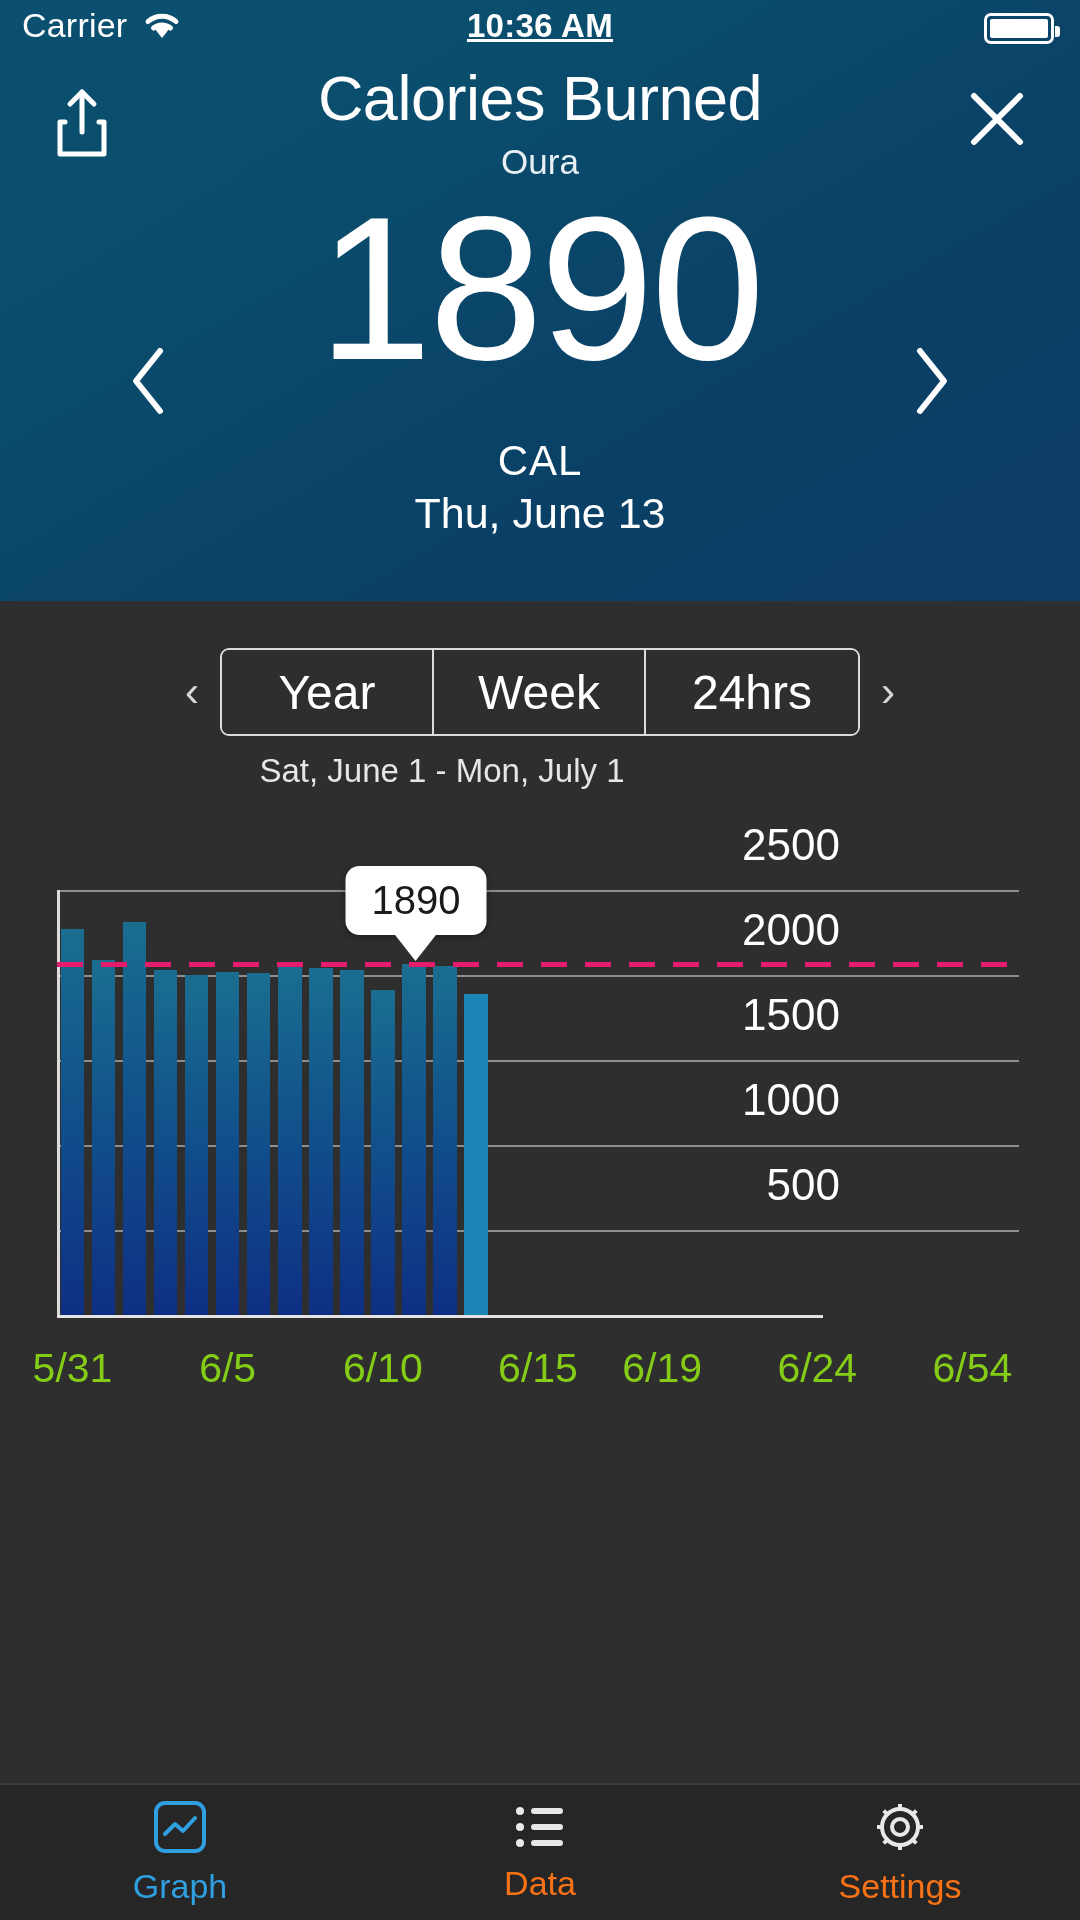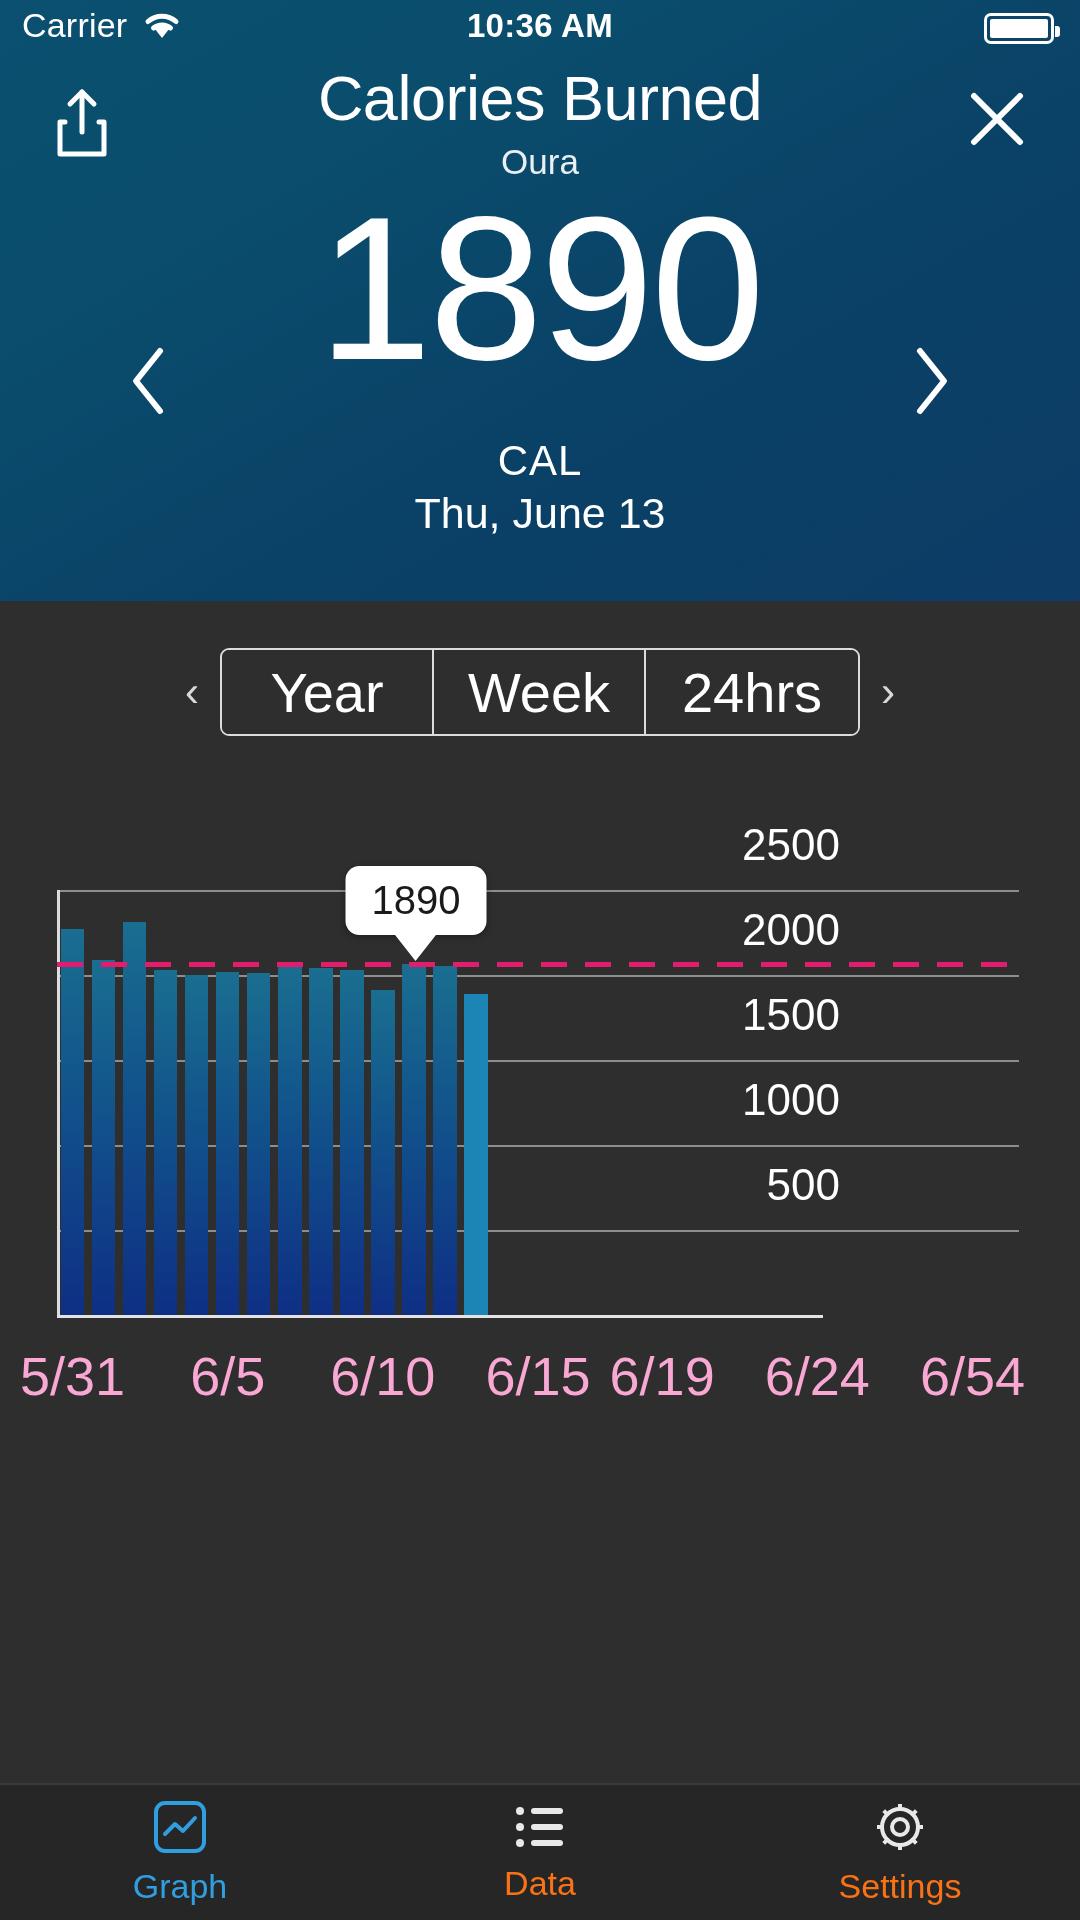--- a/index.html
+++ b/index.html
@@ -18,21 +18,21 @@
     overflow:hidden;
   }
   .statusbar {
     position:absolute; left:0; top:0; width:1080px; height:56px;
     display:flex; align-items:center; color:#fff;
   }
   .sb-left { position:absolute; left:22px; top:6px; display:flex; align-items:center; gap:14px; }
   .sb-carrier { font-size:34px; letter-spacing:.2px; }
   .sb-time {
     position:absolute; left:0; right:0; top:7px; text-align:center;
-    font-size:33px; font-weight:bold; letter-spacing:.3px;
+    font-size:33px; font-weight:bold; letter-spacing:.3px;text-decoration:underline;
   }
   .sb-batt {
     position:absolute; right:26px; top:13px;
     width:70px; height:31px; border:3px solid #fff; border-radius:7px; padding:3px;
   }
   .sb-batt i { display:block; width:100%; height:100%; background:#fff; border-radius:2px; }
   .sb-batt::after {
     content:""; position:absolute; right:-9px; top:10px;
     width:5px; height:11px; background:#fff; border-radius:0 3px 3px 0;
   }
@@ -70,21 +70,21 @@
     display:flex; align-items:center; justify-content:center;
   }
   .seg-arrow { color:#d8d8d8; font-size:42px; font-weight:300; width:56px; text-align:center; }
   .segmented {
     display:flex; border:2px solid #dcdcdc; border-radius:9px; overflow:hidden;
     height:88px;
   }
   .seg {
     display:flex; align-items:center; justify-content:center;
     min-width:212px; padding:0 20px;
-    background:#2e2e2e; color:#fff; font-size:56px; font-weight:300;
+    background:#2e2e2e; color:#fff; font-size:48px; font-weight:300;
     border-right:2px solid #dcdcdc;
   }
   .seg:last-child { border-right:none; }
   .seg.active { background:#91a7b7; color:#fff; }
   .range-label {
     position:absolute; left:0; right:0; top:752px; text-align:center;
     color:#e6e6e6; font-size:33px; font-weight:300;
   }
   .gridline { position:absolute; left:0; width:100%; height:2px; background:#8d8d8d; }
   .ylabel {
@@ -106,21 +106,21 @@
     position:absolute; left:57px; bottom:0; height:425px; width:962px;
     display:flex; align-items:flex-end; gap:0;
   }
   .barslot { width:27.6px; display:flex; justify-content:center; align-items:flex-end; height:100%; }
   .bar { width:22px; background:linear-gradient(180deg,#1a6e90 0%,#12568c 38%,#0e2f85 100%); }
   .bar.sel { background:#1d85b5; }
   .xlabels {
     position:absolute; left:0; top:1345px; width:1080px; height:60px;
   }
   .xtick {
-    position:absolute; color:#f9a8d4; font-size:54px; font-weight:300;
+    position:absolute; color:#84cc16; font-size:41px; font-weight:300;
     transform:translateX(-50%);
   }
   .tooltip {
     position:absolute; background:#fff; color:#1a1a1a;
     border-radius:14px; padding:12px 26px; font-size:40px; font-weight:400;
     box-shadow:0 2px 6px rgba(0,0,0,.35);
   }
   .tooltip::after {
     content:""; position:absolute; left:50%; bottom:-26px; transform:translateX(-50%);
     border-left:22px solid transparent; border-right:22px solid transparent;
@@ -196,20 +196,21 @@
 
   <div class="seg-row">
     <div class="seg-arrow">‹</div>
     <div class="segmented">
       <div class="seg">Year</div>
       <div class="seg">Week</div>
       <div class="seg">24hrs</div>
     </div>
     <div class="seg-arrow">›</div>
   </div>
+  <div class="range-label">Sat, June 1 - Mon, July 1</div>
 
   <div>
     <div id="grid-layer">
         <div class="gridline" style="left: 57px; width: 962px; top: 1230px;"></div>
         <div class="ylabel" style="top: 1230px; right: 44px;">500</div>
         <div class="gridline" style="left: 57px; width: 962px; top: 1145px;"></div>
         <div class="ylabel" style="top: 1145px; right: 44px;">1000</div>
         <div class="gridline" style="left: 57px; width: 962px; top: 1060px;"></div>
         <div class="ylabel" style="top: 1060px; right: 44px;">1500</div>
         <div class="gridline" style="left: 57px; width: 962px; top: 975px;"></div>

